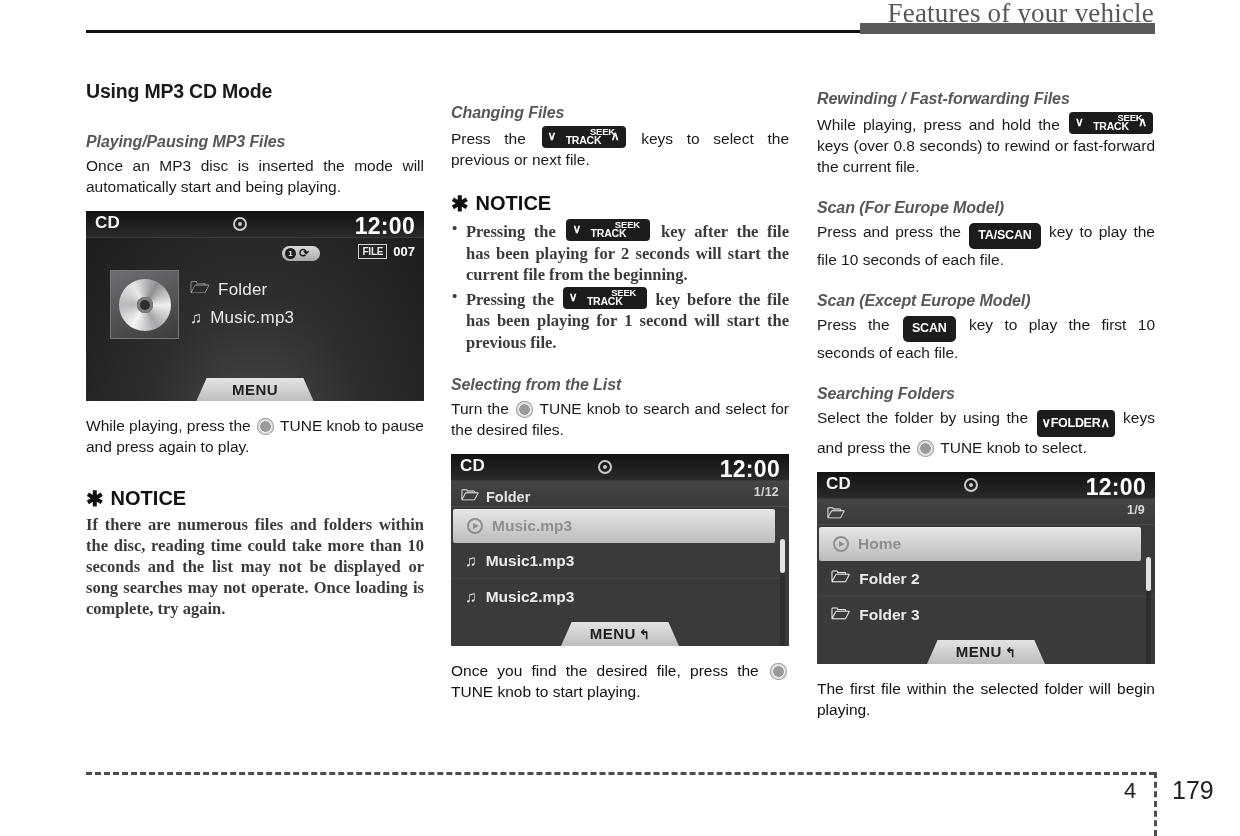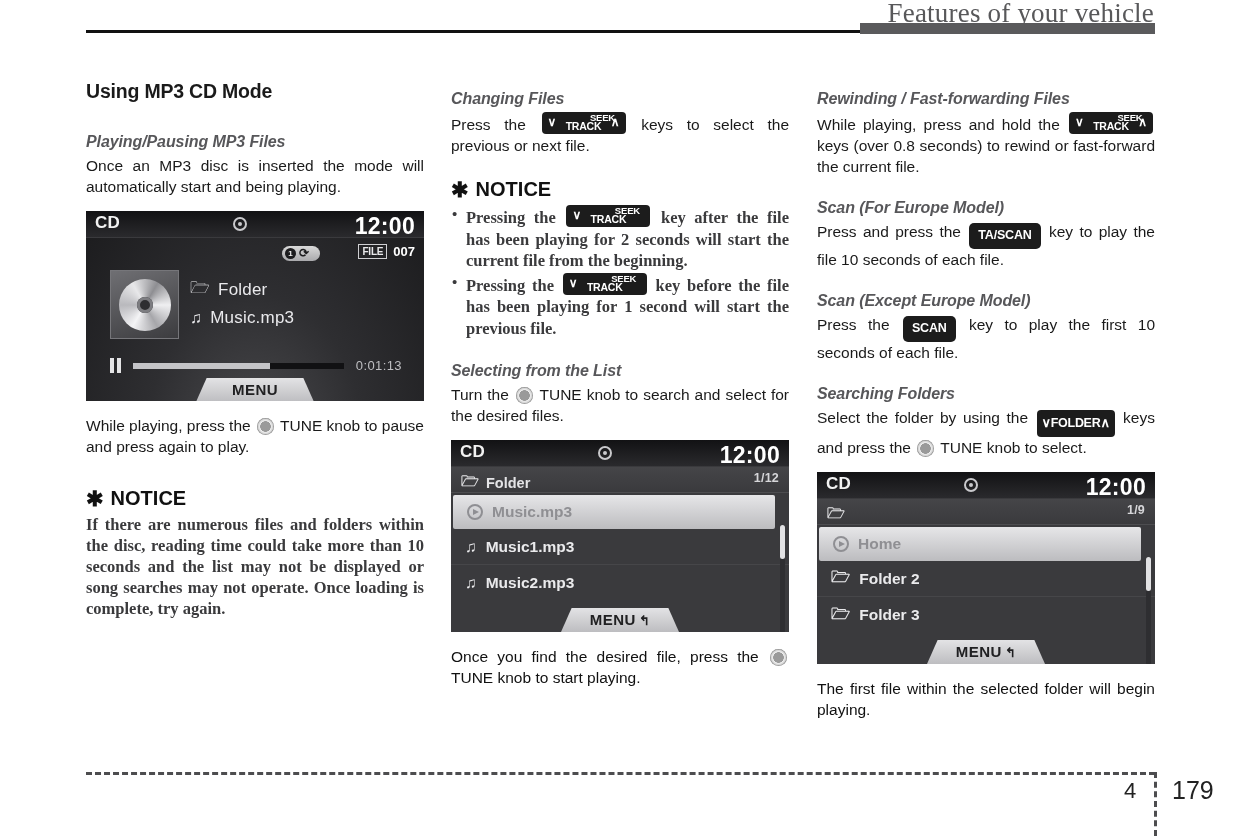--- a/index.html
+++ b/index.html
@@ -248,50 +248,40 @@
         <div class="row">
           <span class="ic-folder">🗁</span>
           <span>Folder</span>
         </div>
         <div class="row">
           <span class="ic-note">♫</span>
           <span>Music.mp3</span>
         </div>
       </div>
 
-      <div class="progress-row">
-        <span class="pause-ic">
-            <i></i>
-            <i></i>
-          </span>
-        <span class="pbar">
-          <span class="fill" id="pbar-fill" style="width: 65%;"></span>
-        </span>
-        <span class="ptime">0:01:13</span>
-      </div>
 
       <div class="menu-tab">
         <span>MENU</span>
       </div>
     </div>
   </div>
 
   <p class="body" style="margin-top:14px;"><span>While playing, press the </span><span class="knob"></span><span> TUNE knob to pause and press again to play.</span></p>
 
   <div class="gap-l"></div>
   <div class="notice-head">
     <span class="notice-star">✱</span>
     <span>NOTICE</span>
   </div>
   <p class="notice-body">If there are numerous files and folders within the disc, reading time could take more than 10 seconds and the list may not be displayed or song searches may not operate. Once loading is complete, try again.</p>
 </div>
 
 <div class="col" id="col-mid">
 
-  <h3 class="sub-title" style="margin-top:10px;">Changing Files</h3>
+  <h3 class="sub-title" style="margin-top:24px;">Changing Files</h3>
   <p class="body"><span>Press the </span><span class="chip chip-seek"><span class="ar-l">∨</span><span class="st">SEEK</span><span class="tr">TRACK</span><span class="ar-r">∧</span></span><span> keys to select the previous or next file.</span></p>
 
   <div class="gap-m"></div>
   <div class="notice-head">
     <span class="notice-star">✱</span>
     <span>NOTICE</span>
   </div>
   <ul class="notice-list">
     <li><span>Pressing the </span><span class="chip chip-seek no-right"><span class="ar-l">∨</span><span class="st">SEEK</span><span class="tr">TRACK</span></span><span> key after the file has been playing for 2 seconds will start the current file from the beginning.</span></li>
     <li><span>Pressing the </span><span class="chip chip-seek no-right"><span class="ar-l">∨</span><span class="st">SEEK</span><span class="tr">TRACK</span></span><span> key before the file has been playing for 1 second will start the previous file.</span></li>

